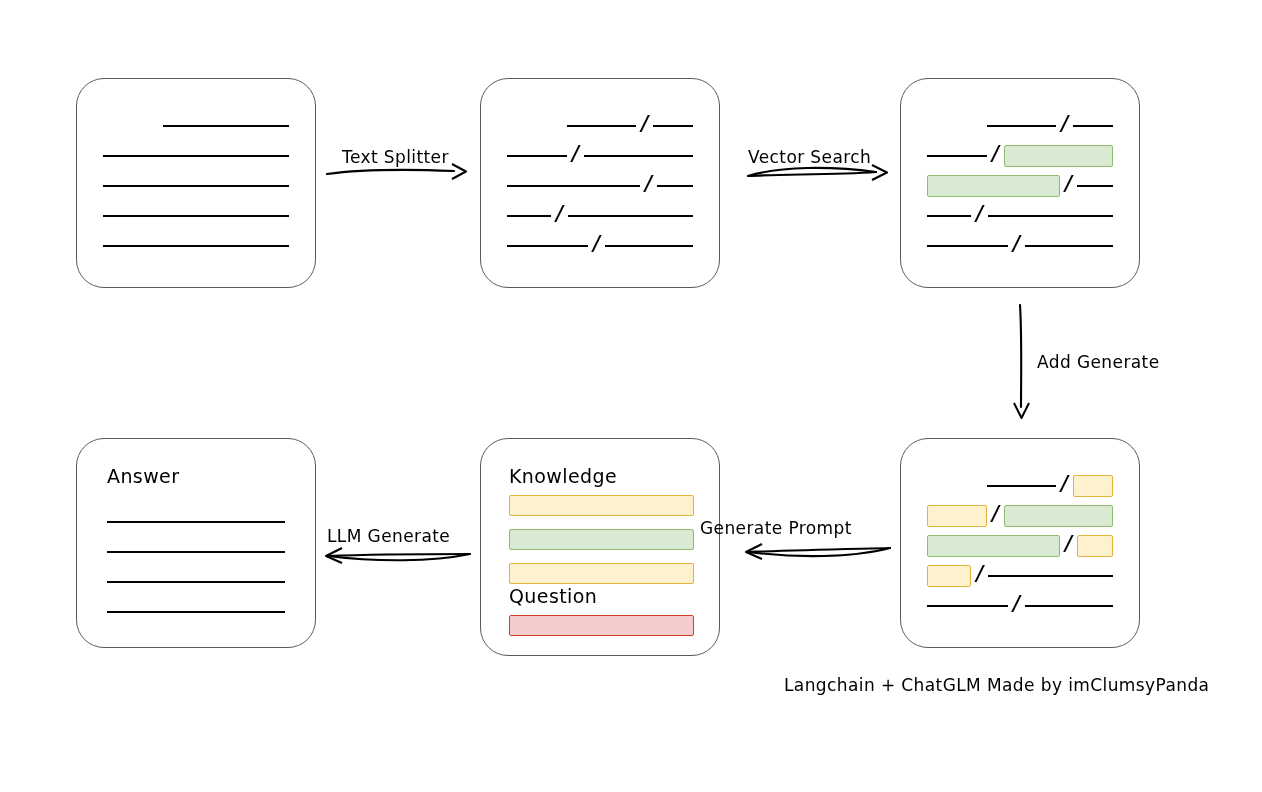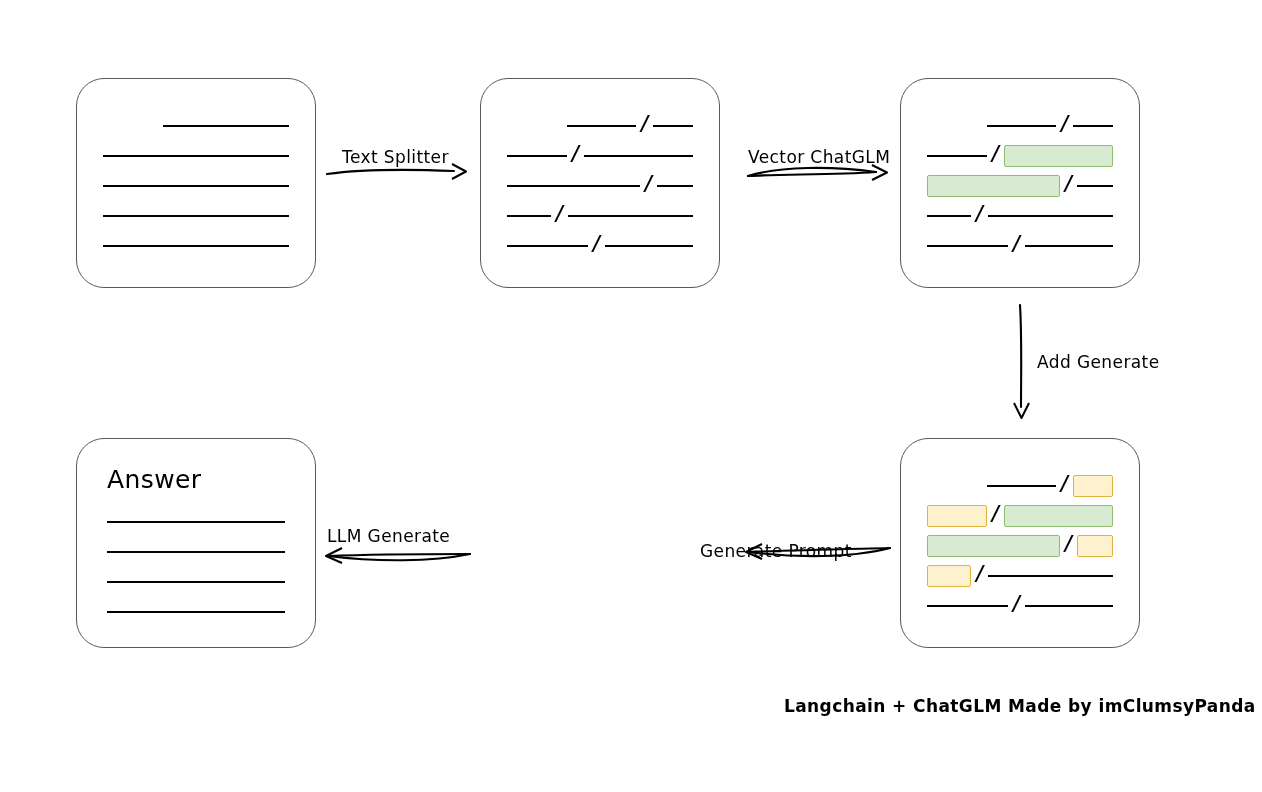--- a/index.html
+++ b/index.html
@@ -73,21 +73,21 @@
   .bar.red    { background: #f4cccc; border: 1.5px solid #cc4125; }
 
   
   .hand {
     font-family: "DejaVu Sans", sans-serif;
     color: #000000;
     letter-spacing: 0.4px;
   }
   .card-label {
     position: absolute;
-    font-size: 25px;
+    font-size: 19px;
   }
   .edge-label {
     position: absolute;
     font-size: 17px;
     white-space: nowrap;
   }
   .footer {
     position: absolute;
     font-size: 17px;
     white-space: nowrap;
@@ -162,21 +162,21 @@
       </div>
   </div>
 
   <div class="arrow" style="left:746px; top:160px; width:146px; height:28px;">
     <svg width="146" height="28" viewBox="0 0 146 28">
       <path d="M2,16 C34,6 86,6 130,12" stroke="#000" stroke-width="2.1" fill="none" stroke-linecap="round"></path>
       <path d="M2,16 C36,14 88,15 130,12" stroke="#000" stroke-width="2.1" fill="none" stroke-linecap="round"></path>
       <path d="M126,5 L141,12.5 L126,20" stroke="#000" stroke-width="2" fill="none" stroke-linejoin="round"></path>
     </svg>
   </div>
-  <div class="edge-label hand" style="left:748px; top:147px;">Vector ChatGLM</div>
+  <div class="edge-label hand" style="left:748px; top:147px;">Vector Search</div>
 
   <div class="card" style="left:900px; top:78px; width:240px; height:210px;">
     <div class="rows" style="top:32px; padding:0 26px;">
         <div class="row" style="padding-left: 60px;">
           <span class="seg" style="width: 96px;"></span>
           <span class="slash">/</span>
           <span class="seg" style="width: 55px;"></span>
         </div>
         <div class="row">
           <span class="seg" style="width: 68px;"></span>
@@ -229,29 +229,41 @@
 
   <div class="arrow" style="left:320px; top:542px; width:152px; height:26px;">
     <svg width="152" height="26" viewBox="0 0 152 26">
       <path d="M150,12 C112,20 56,20 8,14" stroke="#000" stroke-width="2.1" fill="none" stroke-linecap="round"></path>
       <path d="M150,12 C110,12 56,12 8,14" stroke="#000" stroke-width="2.1" fill="none" stroke-linecap="round"></path>
       <path d="M22,6 L6,14 L22,21" stroke="#000" stroke-width="2" fill="none" stroke-linejoin="round"></path>
     </svg>
   </div>
   <div class="edge-label hand" style="left:327px; top:526px;">LLM Generate</div>
 
+  <div class="card" style="left:480px; top:438px; width:240px; height:218px;">
+    <div class="card-label hand" style="left:28px; top:26px;">Knowledge</div>
+    <div style="position:absolute; left:28px; top:56px; display:flex; flex-direction:column; gap:13px;">
+        <div class="bar yellow" style="width: 185px;"></div>
+        <div class="bar green" style="width: 185px;"></div>
+        <div class="bar yellow" style="width: 185px;"></div>
+      </div>
+    <div class="card-label hand" style="left:28px; top:146px;">Question</div>
+    <div style="position:absolute; left:28px; top:176px; display:flex; flex-direction:column; gap:13px;">
+        <div class="bar red" style="width: 185px;"></div>
+      </div>
+  </div>
 
   <div class="arrow" style="left:740px; top:538px; width:152px; height:26px;">
     <svg width="152" height="26" viewBox="0 0 152 26">
       <path d="M150,10 C112,20 56,20 8,14" stroke="#000" stroke-width="2.1" fill="none" stroke-linecap="round"></path>
       <path d="M150,10 C110,11 56,12 8,14" stroke="#000" stroke-width="2.1" fill="none" stroke-linecap="round"></path>
       <path d="M22,6 L6,14 L22,21" stroke="#000" stroke-width="2" fill="none" stroke-linejoin="round"></path>
     </svg>
   </div>
-  <div class="edge-label hand" style="left:700px; top:518px;margin-top:23px;">Generate Prompt</div>
+  <div class="edge-label hand" style="left:700px; top:518px;">Generate Prompt</div>
 
   <div class="card" style="left:900px; top:438px; width:240px; height:210px;">
     <div class="rows" style="top:32px; padding:0 26px;">
         <div class="row" style="padding-left: 60px;">
           <span class="seg" style="width: 96px;"></span>
           <span class="slash">/</span>
           <span class="chip yellow" style="width: 55px;"></span>
         </div>
         <div class="row">
           <span class="chip yellow" style="width: 68px;"></span>
@@ -269,15 +281,15 @@
           <span class="seg" style="width: 143px;"></span>
         </div>
         <div class="row">
           <span class="seg" style="width: 92px;"></span>
           <span class="slash">/</span>
           <span class="seg" style="width: 100px;"></span>
         </div>
       </div>
   </div>
 
-  <div class="footer hand" style="left:784px; top:696px;font-weight:bold;">Langchain + ChatGLM Made by imClumsyPanda</div>
+  <div class="footer hand" style="left:784px; top:675px;">Langchain + ChatGLM Made by imClumsyPanda</div>
 
 </div>
 
 </body></html>

